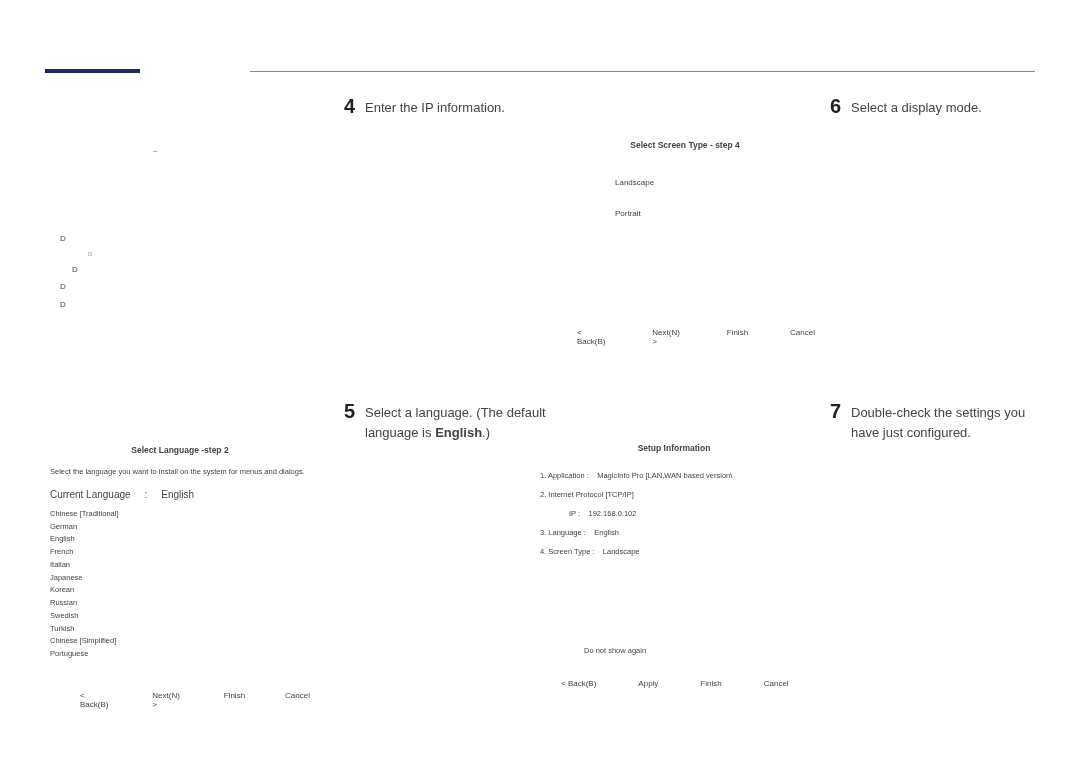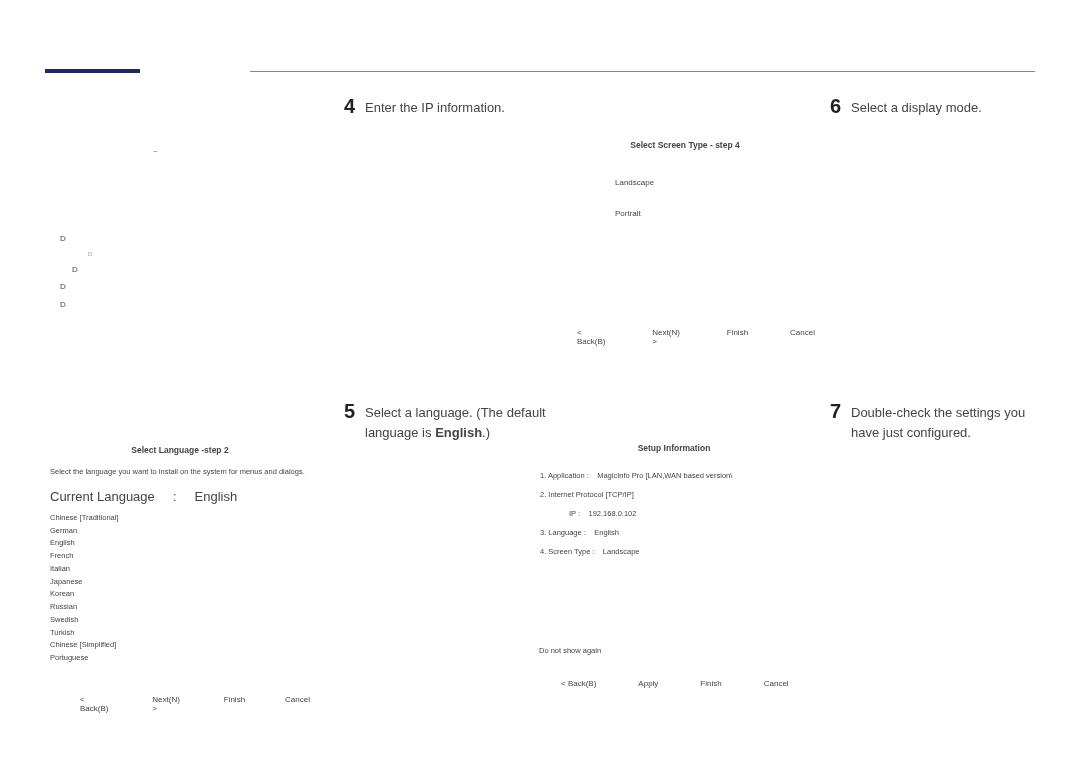--- a/index.html
+++ b/index.html
@@ -19,33 +19,33 @@
 
   .mini { font-size: 8px; color: #444; }
   .mini-title { font-size: 8.5px; font-weight: 600; }
 
   
   .left-art { position: absolute; top: 145px; left: 15px; font-size: 8px; color: #444; line-height: 2.2; }
 
   .lang-panel { position: absolute; top: 360px; left: 5px; width: 260px; }
   .lang-panel .title { text-align: center; margin-bottom: 12px; }
   .lang-panel .desc { font-size: 7.5px; margin-bottom: 12px; line-height: 1.3; }
-  .lang-panel .cur { font-size: 13px; margin-bottom: 8px; }
+  .lang-panel .cur { font-size: 10px; margin-bottom: 8px; }
   .lang-panel .list { font-size: 7.5px; line-height: 1.7; }
   .lang-panel .btns { margin-top: 30px; display: flex; gap: 40px; font-size: 8px; margin-left: 30px; }
 
   .screen-panel { position: absolute; top: 55px; left: 510px; width: 260px; }
   .screen-panel .title { text-align: center; margin-bottom: 28px; }
   .screen-panel .opt { font-size: 8px; margin-left: 60px; margin-bottom: 22px; }
   .screen-panel .btns { margin-top: 110px; display: flex; gap: 42px; font-size: 8px; margin-left: 22px; }
 
   .info-panel { position: absolute; top: 358px; left: 494px; width: 270px; }
   .info-panel .title { text-align: center; margin-bottom: 18px; }
   .info-panel .row { font-size: 7.5px; margin-left: 1px; margin-bottom: 10px; }
-  .info-panel .chk { font-size: 7.5px; margin-top: 90px; }
+  .info-panel .chk { font-size: 7.5px; margin-left: 45px; margin-top: 90px; }
   .info-panel .btns { margin-top: 24px; display: flex; gap: 42px; font-size: 8px; margin-left: 22px; }
 
   .note { position: absolute; top: 370px; left: 788px; width: 220px; font-size: 12px; line-height: 1.5; color: #c4c4c4; }
   .note .bullet { position: absolute; left: -10px; top: 6px; width: 3px; height: 3px; background: #c4c4c4; }
   .note .mi { color: #f08a3c; }
 
   .tilde { position: absolute; top: 62px; left: 108px; font-size: 8px; color: #666; }
 </style>
 </head>
 <body>

